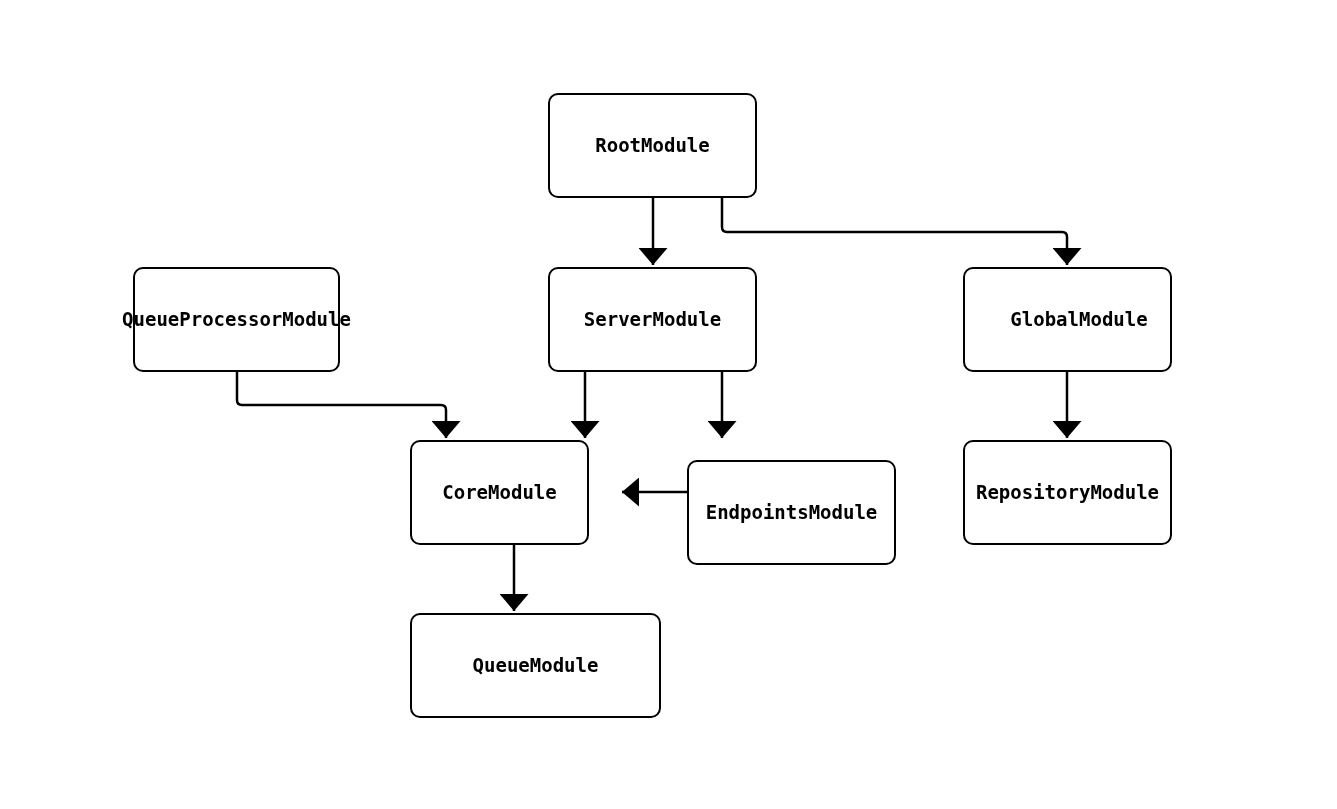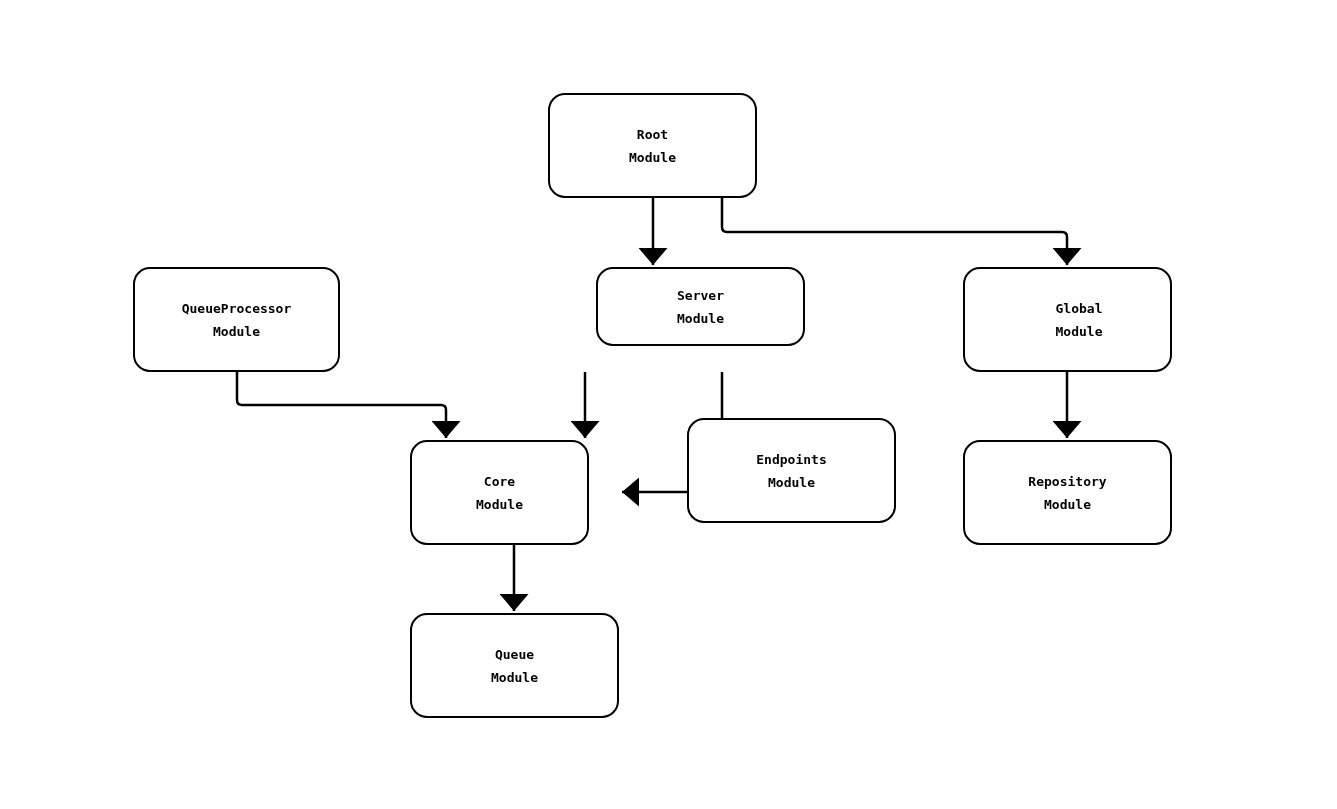--- a/index.html
+++ b/index.html
@@ -24,28 +24,28 @@
   .edges path.edge {
     fill: none;
     stroke: #000000;
     stroke-width: 2.5;
   }
   .node {
     position: absolute;
     box-sizing: border-box;
     background: #ffffff;
     border: 2.5px solid #000000;
-    border-radius: 17px;
+    border-radius: 10px;
     display: flex;
-    flex-direction: column;
+    flex-direction: row;
     align-items: center;
     justify-content: center;
     font-family: "DejaVu Sans Mono", "Liberation Mono", monospace;
     font-weight: bold;
-    font-size: 13px;
+    font-size: 19px;
     line-height: 23px;
     color: #000000;
     text-align: center;
   }
   .node span {
     display: block;
     white-space: nowrap;
   }
 </style>
 </head>
@@ -72,43 +72,43 @@
   <div class="node" style="left:548px; top:93px; width:209px; height:105px;">
     <span>Root</span>
     <span>Module</span>
   </div>
 
   <div class="node" style="left:133px; top:267px; width:207px; height:105px;text-align:center;">
     <span>QueueProcessor</span>
     <span>Module</span>
   </div>
 
-  <div class="node" style="left:548px; top:267px; width:209px; height:79px;margin-left:48px;">
+  <div class="node" style="left:548px; top:267px; width:209px; height:105px;">
     <span>Server</span>
     <span>Module</span>
   </div>
 
   <div class="node" style="left:963px; top:267px; width:209px; height:105px;padding-left:23px;">
     <span>Global</span>
     <span>Module</span>
   </div>
 
   <div class="node" style="left:410px; top:440px; width:179px; height:105px;">
     <span>Core</span>
     <span>Module</span>
   </div>
 
-  <div class="node" style="left:687px; top:418px; width:209px; height:105px;">
+  <div class="node" style="left:687px; top:460px; width:209px; height:105px;">
     <span>Endpoints</span>
     <span>Module</span>
   </div>
 
   <div class="node" style="left:963px; top:440px; width:209px; height:105px;text-align:right;">
     <span>Repository</span>
     <span>Module</span>
   </div>
 
-  <div class="node" style="left:410px; top:613px; width:209px; height:105px;">
+  <div class="node" style="left:410px; top:613px; width:251px; height:105px;">
     <span>Queue</span>
     <span>Module</span>
   </div>
 
 </div>
 
 </body></html>

